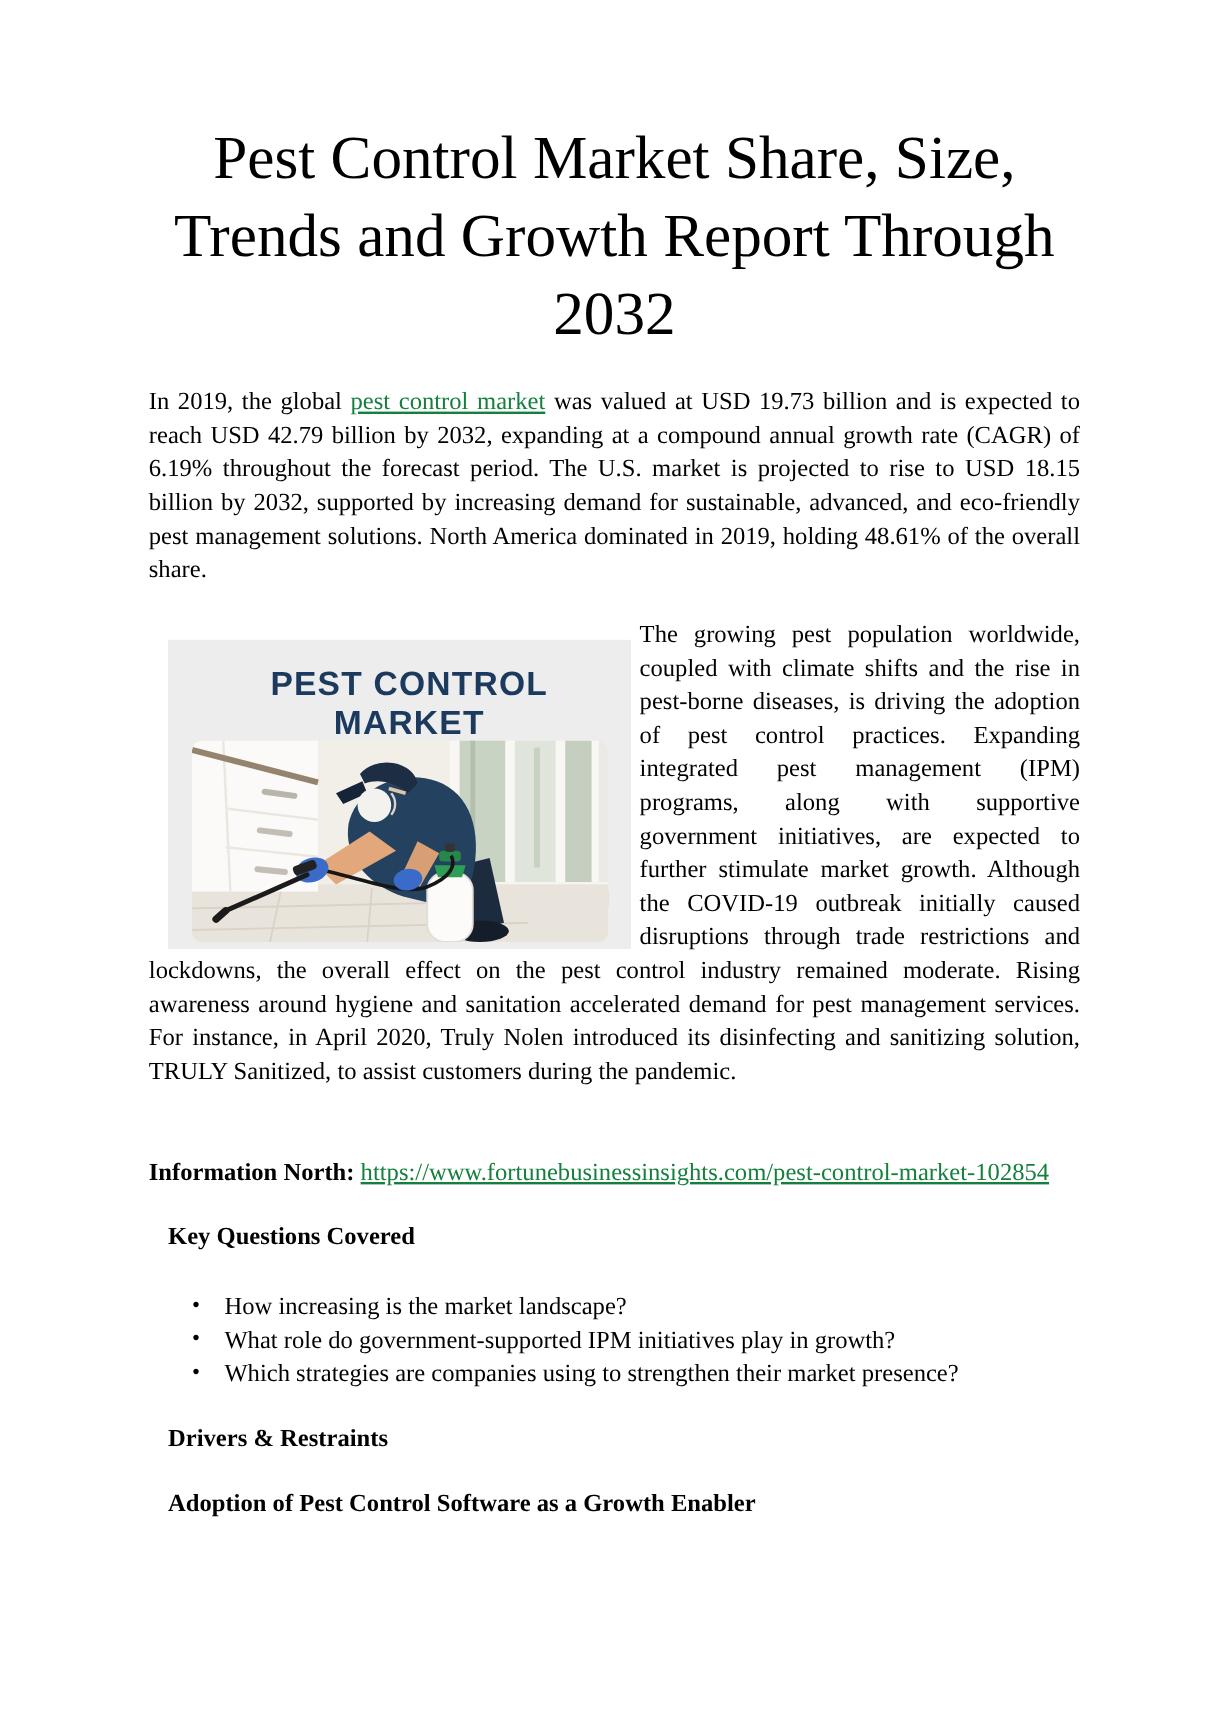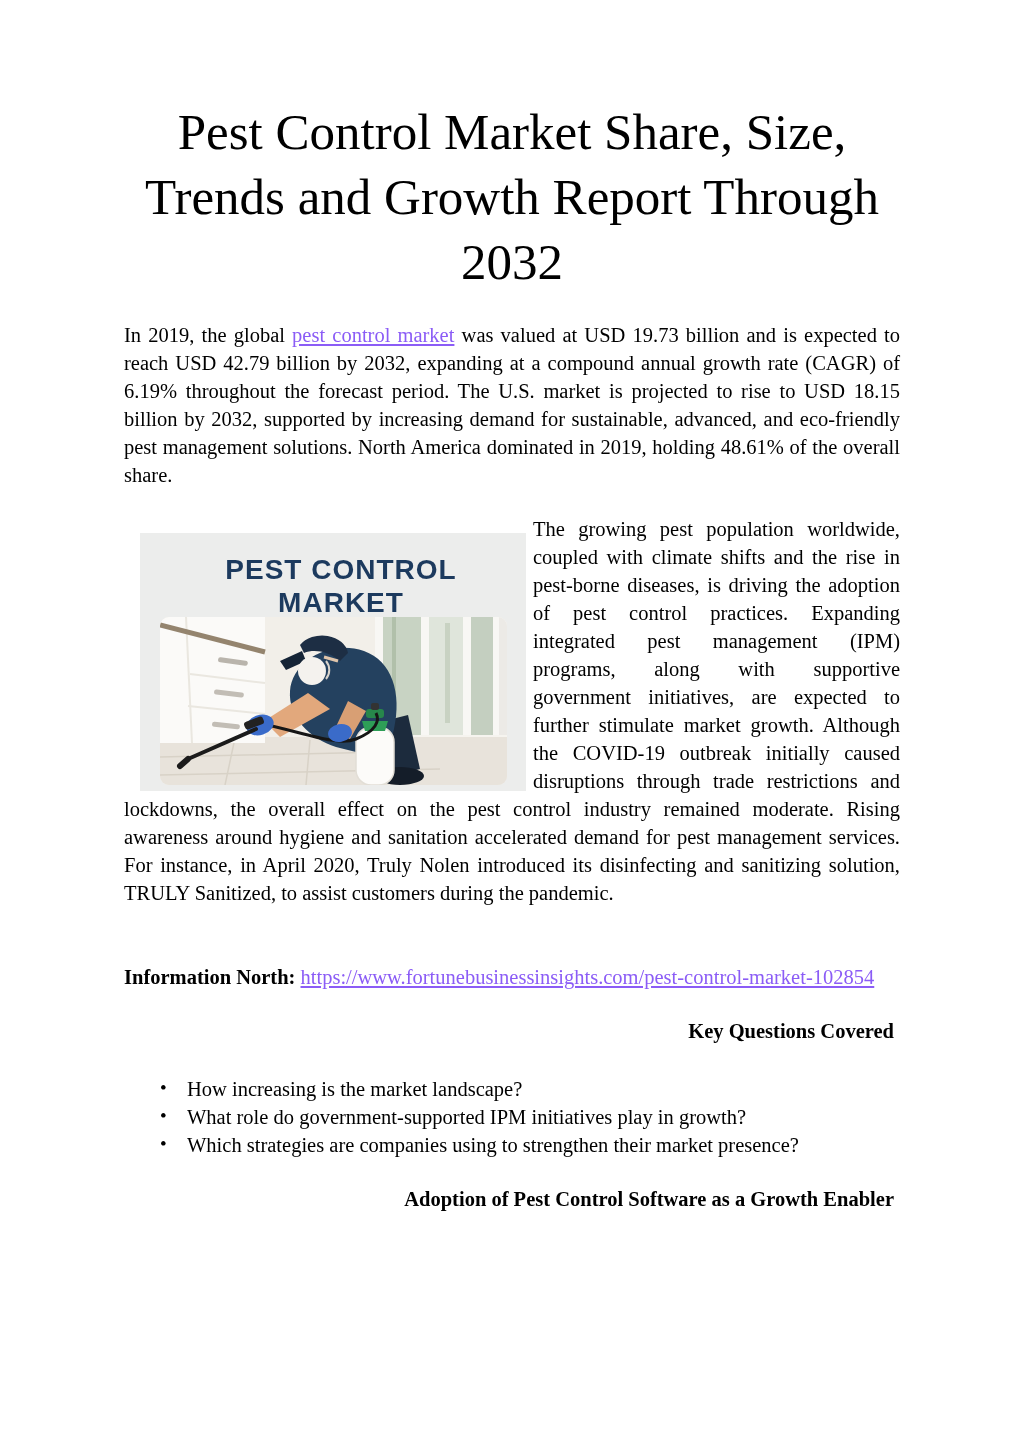--- a/index.html
+++ b/index.html
@@ -22,21 +22,21 @@
     line-height: 1.27;
     margin: 0 0 27px 0;
   }
   .para {
     font-size: 20.5px;
     line-height: 28px;
     text-align: justify;
     margin: 0 0 26px 0;
   }
   a.link {
-    color: #8b5cf6;
+    color: #15803d;
     cursor: pointer;
     word-break: break-word;
   }
   .wrap-block { margin-top: 8px; }
   .wrap-block::after { content: ""; display: block; clear: both; }
   figure.market-figure {
     float: left;
     width: 386px;
     height: 258px;
     margin: 2px 23px 12px 0;
@@ -48,22 +48,21 @@
     font-size: 28px;
     letter-spacing: 1px;
     fill: #1c3a5e;
     text-anchor: middle;
   }
   .info-para { margin-top: 30px; }
   .h-bold {
     font-size: 20.5px;
     line-height: 28px;
     font-weight: bold;
-    margin: 26px 6px;
-    text-align: right;
+    margin: 26px 16px;
   }
   ul.bullets {
     list-style: none;
     margin: 30px 0 26px 0;
     padding: 0 0 0 63px;
     font-size: 20.5px;
     line-height: 28px;
   }
   ul.bullets li { position: relative; margin: 0; }
   ul.bullets li::before {
@@ -155,16 +154,17 @@
   <p class="para info-para"><strong>Information North: </strong><a class="link" href="#">https://www.fortunebusinessinsights.com/pest-control-market-102854</a></p>
 
   <h2 class="h-bold">Key Questions Covered</h2>
 
   <ul class="bullets">
       <li>How increasing is the market landscape?</li>
       <li>What role do government-supported IPM initiatives play in growth?</li>
       <li>Which strategies are companies using to strengthen their market presence?</li>
     </ul>
 
+  <h2 class="h-bold">Drivers &amp; Restraints</h2>
 
   <h2 class="h-bold">Adoption of Pest Control Software as a Growth Enabler</h2>
 
 </div>
 
 </body></html>

